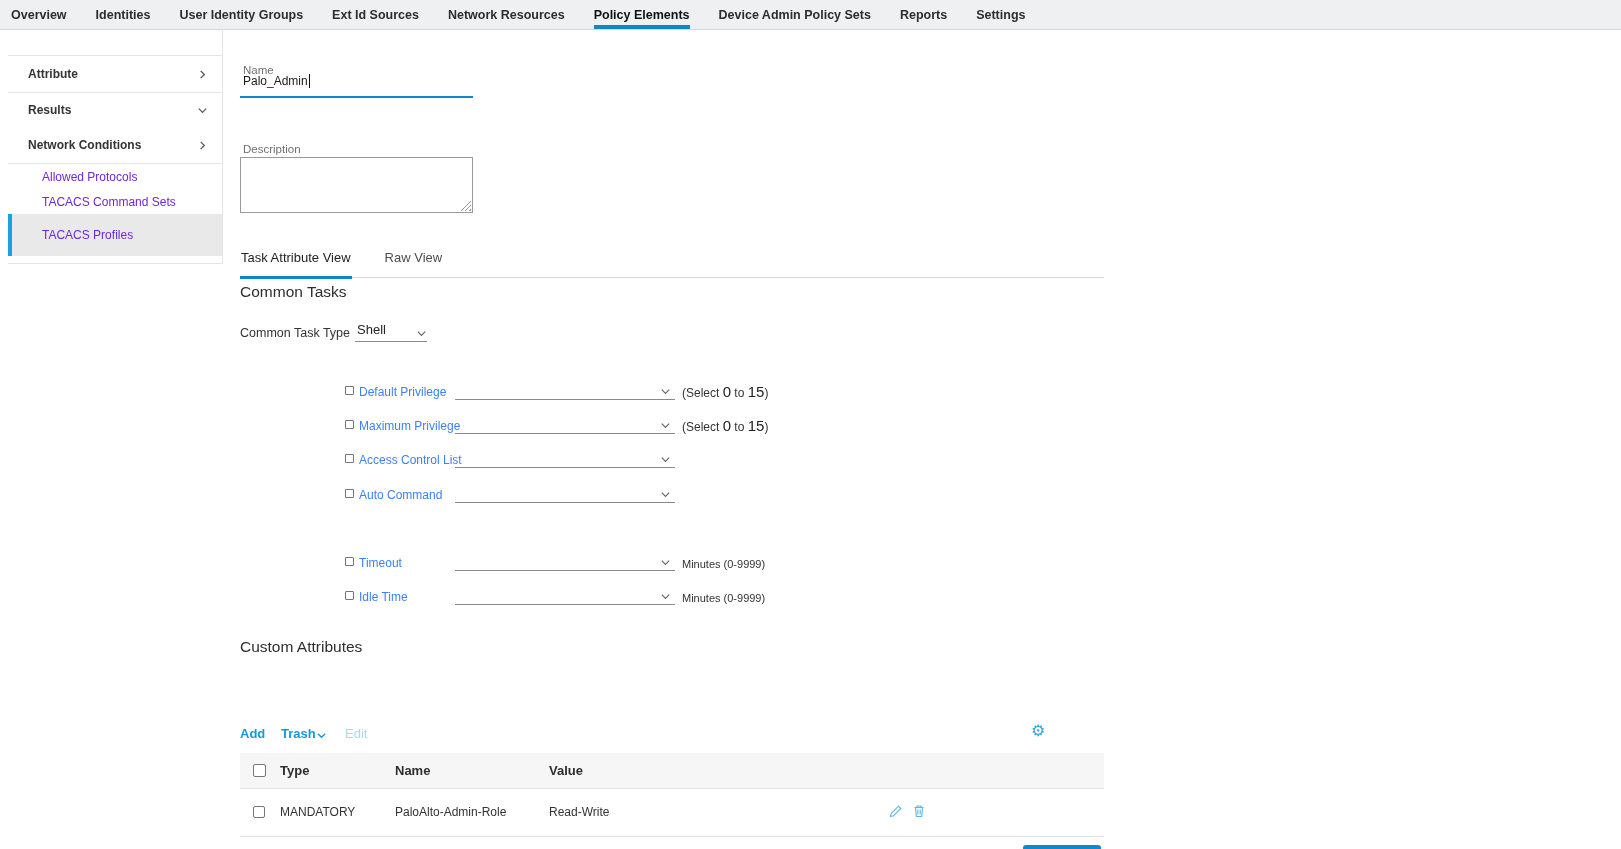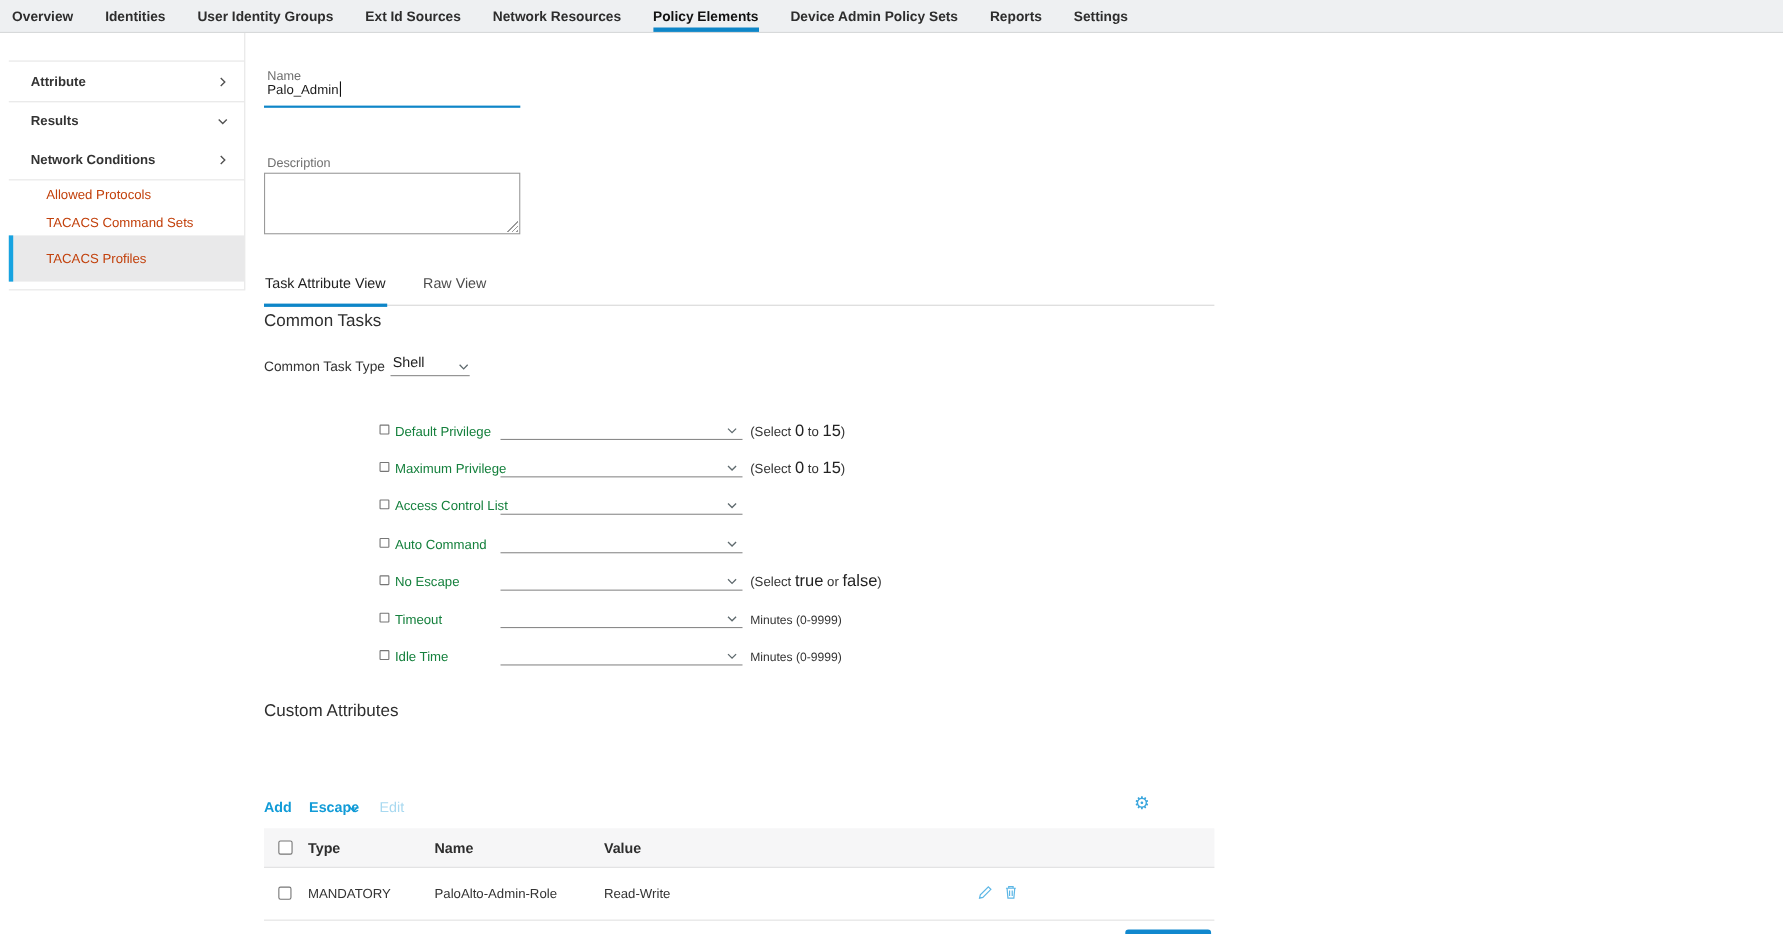--- a/index.html
+++ b/index.html
@@ -23,21 +23,21 @@
             margin-right:29px;cursor:pointer;position:relative;white-space:nowrap;}
   .nav-item.active{font-weight:700;color:#111;}
   .nav-item.active::after{content:"";position:absolute;left:0;right:0;bottom:0;height:4px;background:var(--accent);}
 
   
   .sidebar{position:absolute;left:8px;top:30px;width:215px;background:#fff;border-right:1px solid #e5e5e5;}
   .sb-header{height:26px;border-bottom:1px solid #e5e5e5;}
   .sb-section{height:37px;display:flex;align-items:center;justify-content:space-between;
               padding:0 14px 0 20px;border-bottom:1px solid #e5e5e5;font-size:12px;font-weight:700;color:#333;cursor:pointer;}
   .sb-section.no-border{border-bottom:none;height:34px;}
-  .sb-sub{height:25px;display:flex;align-items:center;padding-left:34px;font-size:12px;color:#c2410c;cursor:pointer;position:relative;}
+  .sb-sub{height:25px;display:flex;align-items:center;padding-left:34px;font-size:12px;color:#6d28d9;cursor:pointer;position:relative;}
   .sb-sub.selected{background:#e9e9ea;height:42px;}
   .sb-sub.selected::before{content:"";position:absolute;left:0;top:0;bottom:0;width:4px;background:var(--bar);}
   .sb-footer{height:8px;border-bottom:1px solid #e5e5e5;}
   .chev-svg{width:11px;height:11px;flex:none;}
 
   
   .field-label{position:absolute;font-size:11.5px;color:var(--lbl);}
   .name-input{position:absolute;left:240px;top:74px;width:233px;height:24px;border-bottom:2px solid var(--accent);
               font-size:12px;color:#1b1b1b;padding-left:3px;cursor:text;}
   .caret{display:inline-block;width:1px;height:14px;background:#111;margin-left:1px;vertical-align:text-bottom;}
@@ -56,21 +56,21 @@
   
   .ctt-label{position:absolute;left:240px;top:326px;font-size:12.5px;color:#333;}
   .shell-select{position:absolute;left:355px;top:322px;width:72px;height:20px;border-bottom:1px solid #8a8a8a;
                 font-size:13px;color:#222;padding-left:2px;cursor:pointer;}
   .shell-select .chev-svg{position:absolute;right:0;top:6px;}
 
   
   .task-row{position:absolute;left:345px;width:520px;height:22px;}
   .cb{position:absolute;display:inline-block;width:9px;height:9px;border:1px solid #767676;border-radius:1px;background:#fff;cursor:pointer;}
   .task-row .cb{left:0;top:3px;}
-  .task-label{position:absolute;left:14px;top:2px;font-size:12px;color:#15803d;white-space:nowrap;}
+  .task-label{position:absolute;left:14px;top:2px;font-size:12px;color:#3b82f6;white-space:nowrap;}
   .dropline{position:absolute;left:110px;top:0;width:220px;height:17px;border-bottom:1px solid #8a8a8a;cursor:pointer;}
   .dropline .chev-svg{position:absolute;right:4px;top:3px;}
   .hint{position:absolute;left:337px;top:0;white-space:nowrap;line-height:17px;}
   .h-sm{font-size:12px;color:#333;}
   .h-md{font-size:11px;color:#333;}
   .h-lg{font-size:15px;color:#222;}
 
   
   .toolbar-link{position:absolute;top:726px;font-size:13px;font-weight:600;color:var(--link);cursor:pointer;}
   .toolbar-link.disabled{color:var(--link-dis);cursor:default;font-weight:400;}
@@ -200,30 +200,20 @@
   <div class="task-row" style="top:486px;">
     <span class="cb"></span>
     <span class="task-label">Auto Command</span>
     <span class="dropline">
       <svg class="chev-svg" viewBox="0 0 12 12">
           <path d="M2 4l4 4 4-4" fill="none" stroke="#5f6a6e" stroke-width="1.3"></path>
         </svg>
     </span>
   </div>
 
-  <div class="task-row" style="top:520px;">
-    <span class="cb"></span>
-    <span class="task-label">No Escape</span>
-    <span class="dropline">
-      <svg class="chev-svg" viewBox="0 0 12 12">
-          <path d="M2 4l4 4 4-4" fill="none" stroke="#5f6a6e" stroke-width="1.3"></path>
-        </svg>
-    </span>
-    <span class="hint"><span class="h-sm">(Select </span><span class="h-lg">true</span><span class="h-sm"> or </span><span class="h-lg">false</span><span class="h-sm">)</span></span>
-  </div>
 
   <div class="task-row" style="top:554px;">
     <span class="cb"></span>
     <span class="task-label">Timeout</span>
     <span class="dropline">
       <svg class="chev-svg" viewBox="0 0 12 12">
           <path d="M2 4l4 4 4-4" fill="none" stroke="#5f6a6e" stroke-width="1.3"></path>
         </svg>
     </span>
     <span class="hint"><span class="h-md">Minutes (0-9999)</span></span>
@@ -236,21 +226,21 @@
       <svg class="chev-svg" viewBox="0 0 12 12">
           <path d="M2 4l4 4 4-4" fill="none" stroke="#5f6a6e" stroke-width="1.3"></path>
         </svg>
     </span>
     <span class="hint"><span class="h-md">Minutes (0-9999)</span></span>
   </div>
 
   <div class="h2" style="left:240px;top:638px;">Custom Attributes</div>
 
   <div class="toolbar-link" style="left:240px;">Add</div>
-  <div class="toolbar-link" style="left:281px;">Escape</div>
+  <div class="toolbar-link" style="left:281px;">Trash</div>
   <svg class="trash-chev" width="11" height="11" viewBox="0 0 12 12">
       <path d="M2 4l4 4 4-4" fill="none" stroke="#119bd7" stroke-width="1.5"></path>
     </svg>
   <div class="toolbar-link disabled" style="left:345px;">Edit</div>
   <div class="gear">⚙</div>
 
   <div class="tbl-head">
     <span class="cb"></span>
     <span class="th col-type">Type</span>
     <span class="th col-name">Name</span>

